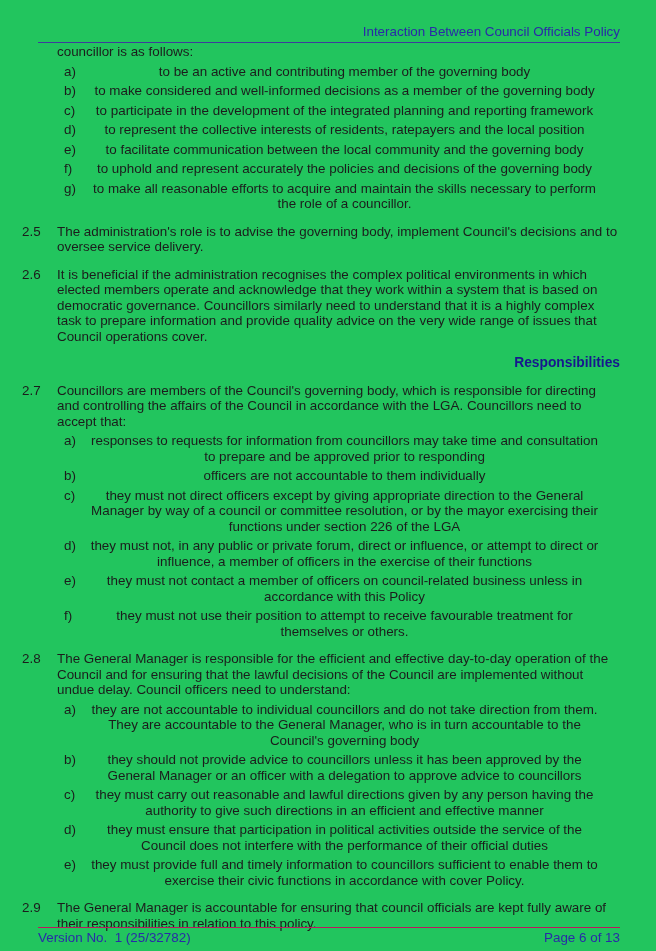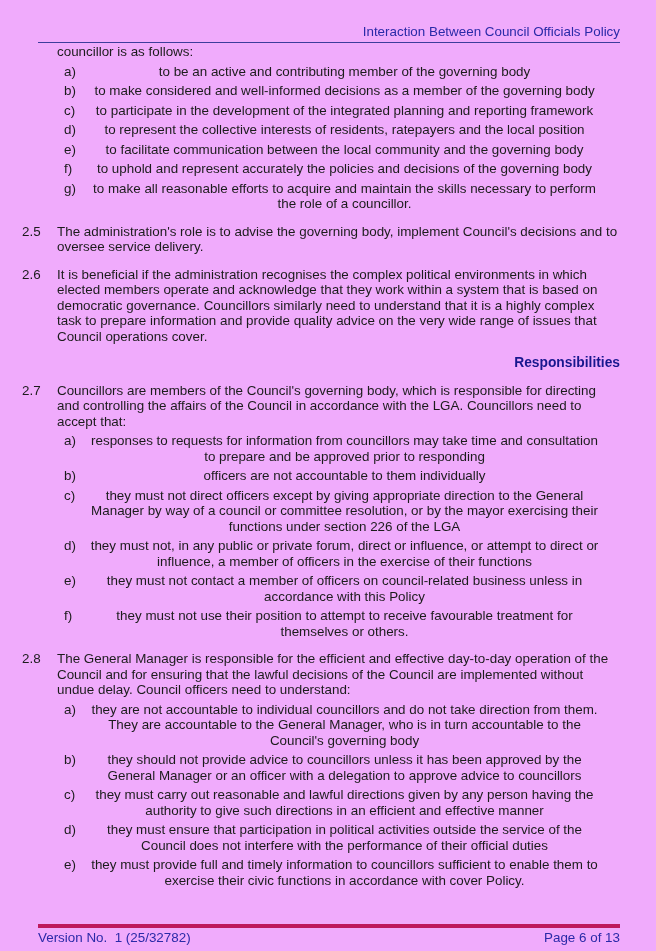--- a/index.html
+++ b/index.html
@@ -4,21 +4,21 @@
 <style>
   html, body {
     margin: 0;
     padding: 0;
     background: #ffffff;
   }
   .page {
     position: relative;
     width: 656px;
     height: 951px;
-    background: #f0abfc;
+    background: #22c55e;
     overflow: hidden;
     font-family: "Liberation Sans", "DejaVu Sans", sans-serif;
     font-size: 13.4px;
     line-height: 15.5px;
     color: #1c1c1c;
   }
   
   .doc-header {
     position: absolute;
     top: 0;
@@ -77,21 +77,21 @@
     font-weight: bold;
     font-size: 13.8px;
     text-align: right;
   }
   
   .doc-footer {
     position: absolute;
     left: 38px;
     right: 36px;
     bottom: 6px;
-    border-top: 4px solid #be185d;
+    border-top: 1px solid #be185d;
     padding-top: 2px;
     display: flex;
     justify-content: space-between;
     color: #2a2aa8;
     font-size: 13.4px;
   }
   .doc-footer .version {
     white-space: pre-wrap;
   }
 </style>
@@ -204,20 +204,24 @@
       <div class="doc-list-item">
         <span class="doc-list-label">d)</span>
         <span class="doc-list-text">they must ensure that participation in political activities outside the service of the Council does not interfere with the performance of their official duties</span>
       </div>
       <div class="doc-list-item">
         <span class="doc-list-label">e)</span>
         <span class="doc-list-text">they must provide full and timely information to councillors sufficient to enable them to exercise their civic functions in accordance with cover Policy.</span>
       </div>
     </div>
 
+    <div class="clause">
+      <span class="clause-num">2.9</span>
+      <span class="clause-text">The General Manager is accountable for ensuring that council officials are kept fully aware of their responsibilities in relation to this policy.</span>
+    </div>
 
   </div>
 
   <div class="doc-footer">
     <span class="version">Version No.  1 (25/32782)</span>
     <span class="page-num">Page 6 of 13</span>
   </div>
 
 </div>
 

